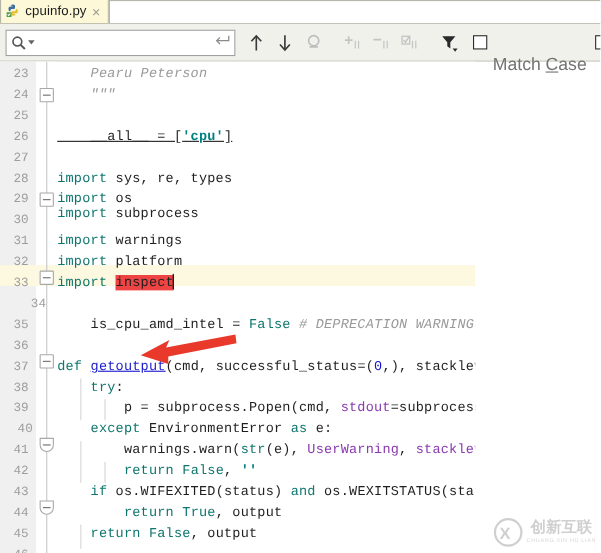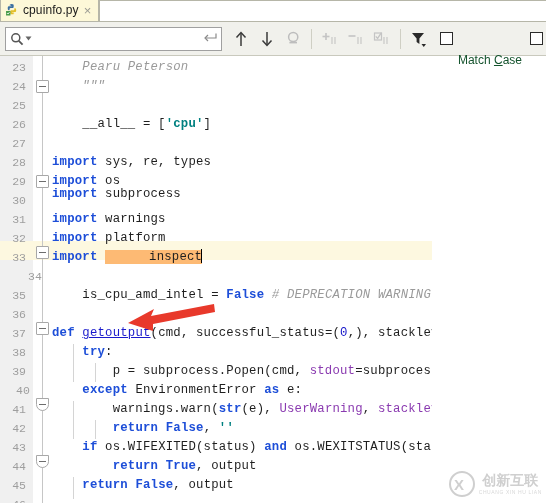--- a/index.html
+++ b/index.html
@@ -115,22 +115,22 @@
     margin-left: 2px;
     flex: none;
   }
   .chk {
     width: 13px; height: 13px;
     background: #ffffff;
     border: 1px solid #2b2b2b;
     flex: none;
   }
   .chk-label {
-    font-size: 12px;
-    color: #14532d;
+    font-size: 16px;
+    color: #737373;
     white-space: nowrap;
     margin-top: 42px;
   }
   .chk-label u { text-decoration: underline; }
 
   
   .editor {
     position: absolute;
     top: 56px; left: 0;
     width: 432px;
@@ -193,28 +193,28 @@
     height: 19px;
     line-height: 19px;
     white-space: pre;
     font-family: "Liberation Mono", monospace;
     font-size: 12.3px;
     color: #1f1f1f;
     letter-spacing: 0.2px;
   }
 
   
-  .kw   { color: #1d4ed8; font-weight: bold; }
+  .kw   { color: #0f766e; font-weight: normal; }
   .str  { color: #008080; font-weight: bold; }
   .num  { color: #1414c8; }
   .cmt  { color: #9a9a9a; font-style: italic; }
   .doc  { color: #9a9a9a; font-style: italic; }
   .kwarg{ color: #8a3ab0; }
   .fndef{ color: #1a1acc; text-decoration: underline; }
-  .sel  { background: #fdba74; padding-left: 44px; }
+  .sel  { background: #ef4444; }
 
   .caret {
     display: inline-block;
     width: 0;
     border-left: 1.6px solid #000;
     height: 14px;
     vertical-align: -3px;
     margin-left: -1px;
   }
 
@@ -464,21 +464,21 @@
     </div>
 
     <div>
 
       <div class="code" style="top:  2px;"><span class="doc">    Pearu Peterson</span></div>
 
       <div class="code" style="top: 21px;"><span class="doc">    """</span></div>
 
       <div class="code" style="top: 40px;"></div>
 
-      <div class="code" style="top: 59px;">    __all__ = [<span class="str">'cpu'</span>]</div>
+      <div class="code" style="top: 59px; text-decoration: underline;">    __all__ = [<span class="str">'cpu'</span>]</div>
 
       <div class="code" style="top: 78px;"></div>
 
       <div class="code" style="top: 97px;"><span class="kw">import</span> sys, re, types</div>
 
       <div class="code" style="top:116px;"><span class="kw">import</span> os</div>
 
       <div class="code" style="top:129px;"><span class="kw">import</span> subprocess</div>
 
       <div class="code" style="top:154px;"><span class="kw">import</span> warnings</div>

